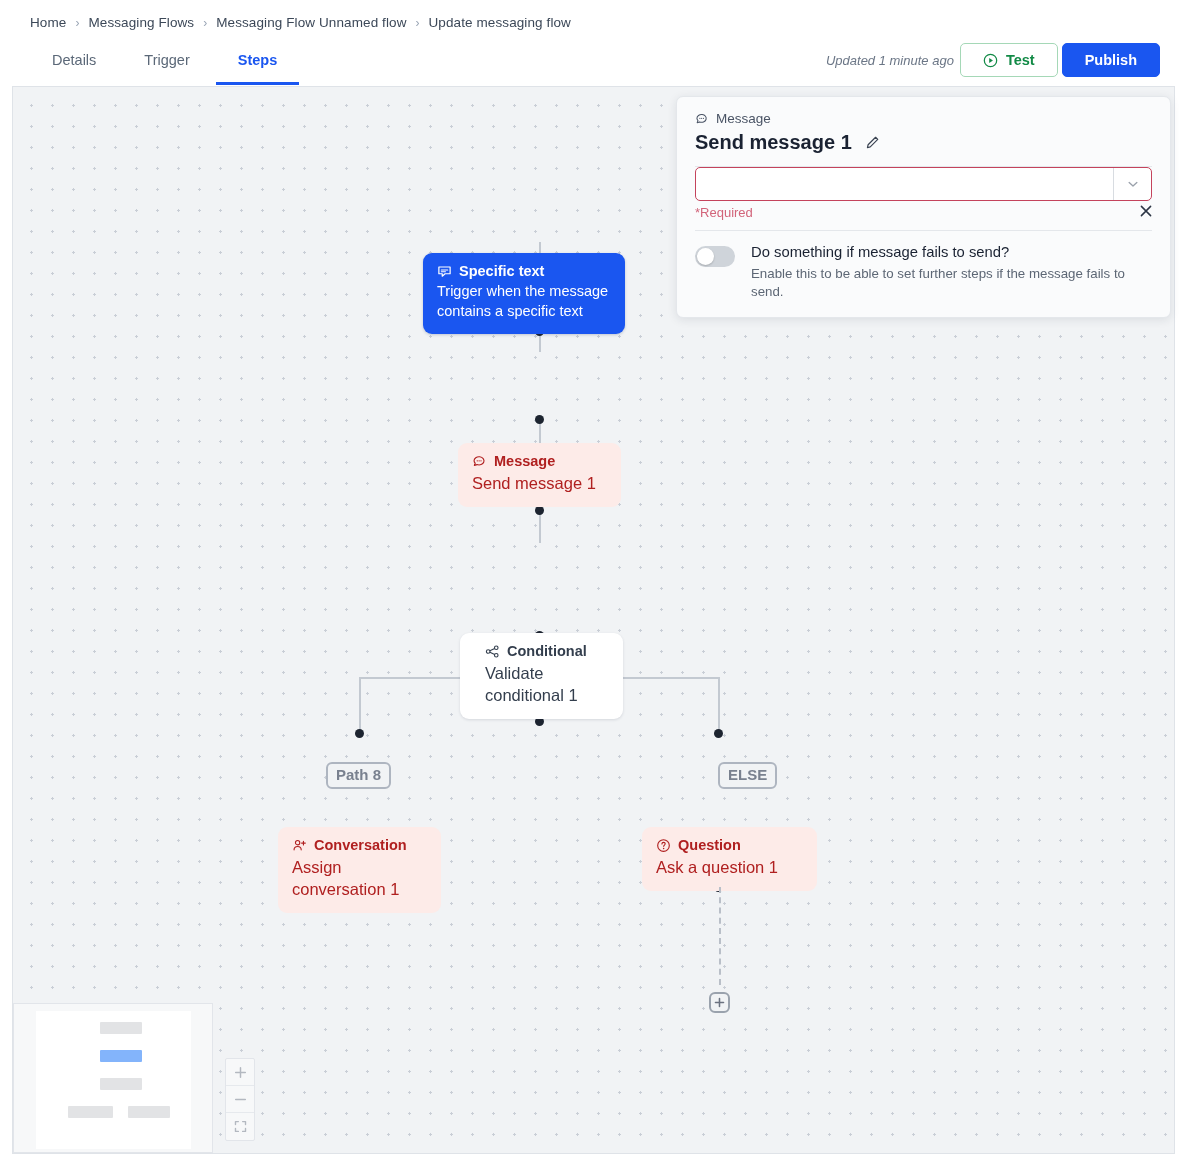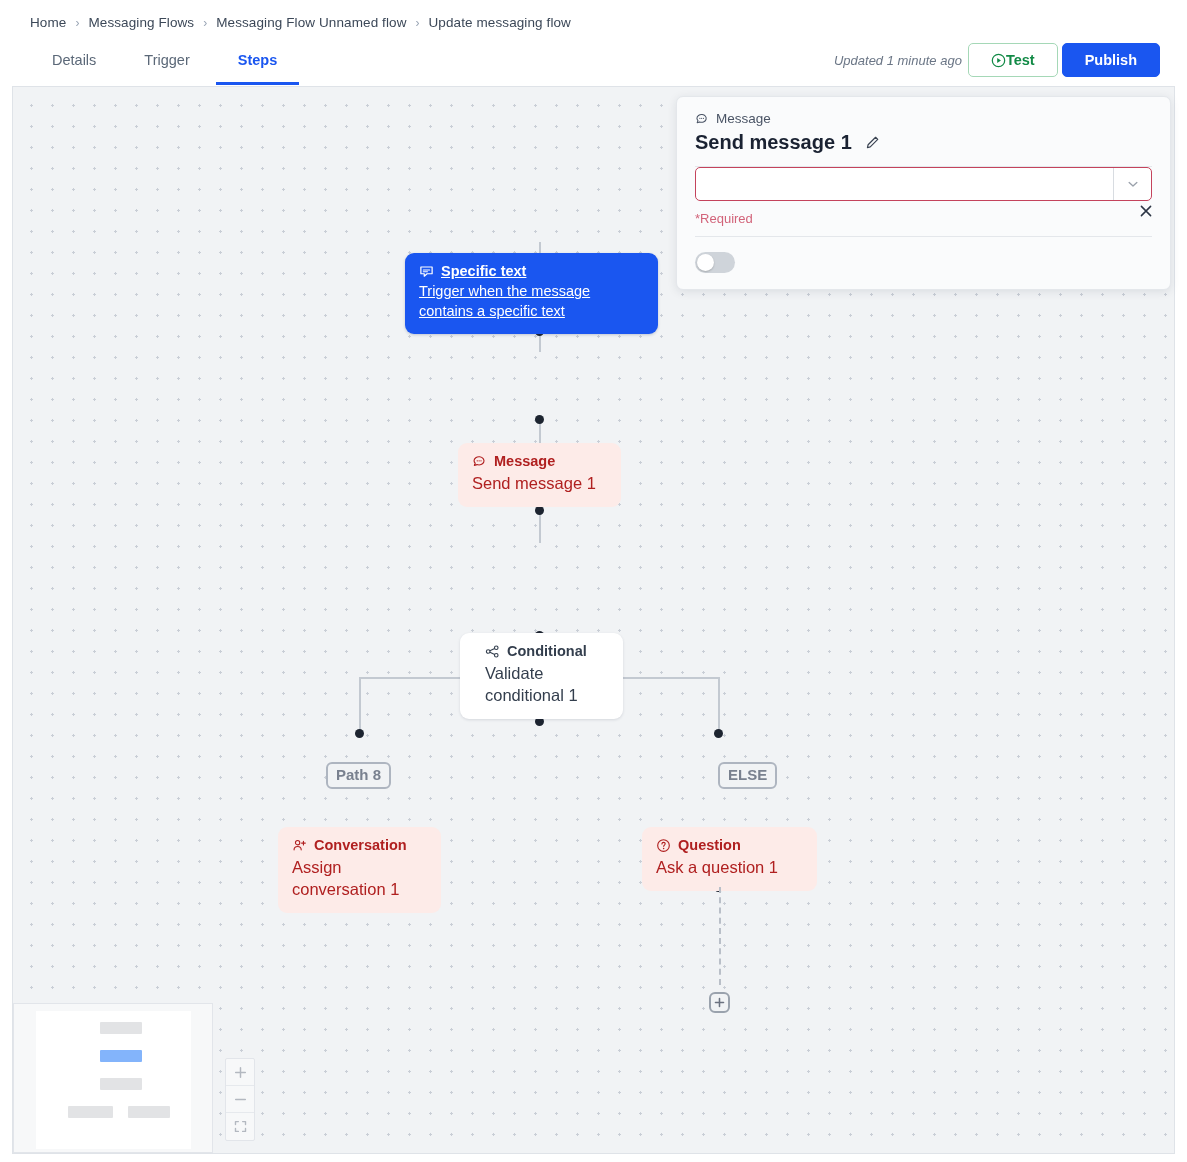--- a/index.html
+++ b/index.html
@@ -21,21 +21,21 @@
   .tabs { position: absolute; top: 46px; left: 30px; display: flex; gap: 4px; }
   .tab {
     font-size: 14.5px; color: #5b6878; padding: 6px 22px 14px 22px;
     border-bottom: 3px solid transparent; cursor: pointer; font-weight: 400;
   }
   .tab.active { color: #1a56f0; font-weight: 700; border-bottom-color: #1a56f0; }
 
   .topbar-right { position: absolute; top: 43px; right: 27px; display: flex; align-items: center; gap: 0; }
   .updated { font-size: 13px; font-style: italic; color: #6b7686; margin-right: 6px; white-space: nowrap; }
   .btn-test {
-    display: flex; align-items: center; 
+    display: flex; align-items: center; gap: 8px;
     background: #fff; border: 1px solid #a5d8b7; color: #128a46;
     font-size: 14.5px; font-weight: 700; border-radius: 5px;
     height: 34px; padding: 0 22px; cursor: pointer;
   }
   .btn-publish {
     background: #1a56f0; color: #fff; border: 1px solid #1a56f0;
     font-size: 14.5px; font-weight: 700; border-radius: 5px;
     height: 34px; padding: 0 22px; cursor: pointer; margin-left: 4px;
   }
   .play-ic { width: 15px; height: 15px; display:block; }
@@ -116,21 +116,21 @@
   .panel-title { font-size: 20px; font-weight: 700; color: #1a2232; }
   .panel-close { position: absolute; top: 106px; right: 16px; cursor: pointer; }
   .hr { height: 1px; background: #e4e7eb; }
   .field-label { font-size: 14.5px; color: #2b3444; margin: 14px 0 7px 0; }
   .select-wrap {
     display: flex; height: 34px; border: 1px solid #c4435c; border-radius: 5px;
     background: #fff; overflow: hidden; cursor: pointer;
   }
   .select-val { flex: 1; padding: 0 10px; display:flex; align-items:center; font-size: 14px; color:#1a2232; }
   .select-arrow { width: 38px; display:flex; align-items:center; justify-content:center; border-left: 1px solid #d8dce1; }
-  .required { font-size: 13px; color: #d2647a; margin-top: 10px; padding-bottom: 10px; }
+  .required { font-size: 13px; color: #d2647a; margin-top: 4px; padding-bottom: 10px; }
   .toggle-row { display: flex; align-items: flex-start; gap: 16px; margin-top: 12px; }
   .switch { width: 40px; height: 21px; border-radius: 11px; background: #cfd4da; position: relative; flex: 0 0 auto; margin-top: 3px; cursor: pointer; }
   .knob { position: absolute; left: 2px; top: 2px; width: 17px; height: 17px; border-radius: 50%; background: #fff; box-shadow: 0 1px 2px rgba(0,0,0,.2); }
   .toggle-q { font-size: 14.8px; color: #1a2232; line-height: 1.3; }
   .toggle-h { font-size: 13.3px; color: #5d6775; margin-top: 3px; line-height: 1.35; }
 </style>
 </head>
 <body>
 
 <div class="app">
@@ -178,21 +178,21 @@
 
     <div class="dot" style="left:522px; top:240px;"></div>
     <div class="dot" style="left:522px; top:328px;"></div>
     <div class="dot" style="left:522px; top:419px;"></div>
     <div class="dot" style="left:522px; top:544px;"></div>
     <div class="dot" style="left:522px; top:630px;"></div>
     <div class="dot" style="left:342px; top:642px;"></div>
     <div class="dot" style="left:701px; top:642px;"></div>
     <div class="dot" style="left:701px; top:796px;"></div>
 
-    <div class="node node-trigger" style="left:392px; top:166px; width:253px;text-decoration:underline;">
+    <div class="node node-trigger" style="left:410px; top:166px; width:202px;">
       <div class="node-hd">
         <svg width="15" height="15" viewBox="0 0 16 16">
           <path d="M2 3.2h12v7.2H8.6L5.6 13v-2.6H2z" fill="none" stroke="#fff" stroke-width="1.3" stroke-linejoin="round"></path>
           <path d="M4.6 6.4h6.8M4.6 8.2h4.4" stroke="#fff" stroke-width="1.2" stroke-linecap="round"></path>
         </svg>
         <span>Specific text</span>
       </div>
       <div class="node-sub">Trigger when the message contains a specific text</div>
     </div>
 
@@ -318,20 +318,24 @@
     </div>
 
     <div class="required">*Required</div>
 
     <div class="hr"></div>
 
     <div class="toggle-row">
       <div class="switch">
         <div class="knob"></div>
       </div>
+      <div>
+        <div class="toggle-q">Do something if message fails to send?</div>
+        <div class="toggle-h">Enable this to be able to set further steps if the message fails to send.</div>
+      </div>
     </div>
 
     <div class="panel-close">
       <svg width="16" height="16" viewBox="0 0 16 16">
         <path d="M3.4 3.4 12.6 12.6M12.6 3.4 3.4 12.6" stroke="#2b3444" stroke-width="1.5" stroke-linecap="round"></path>
       </svg>
     </div>
 
   </div>
 

